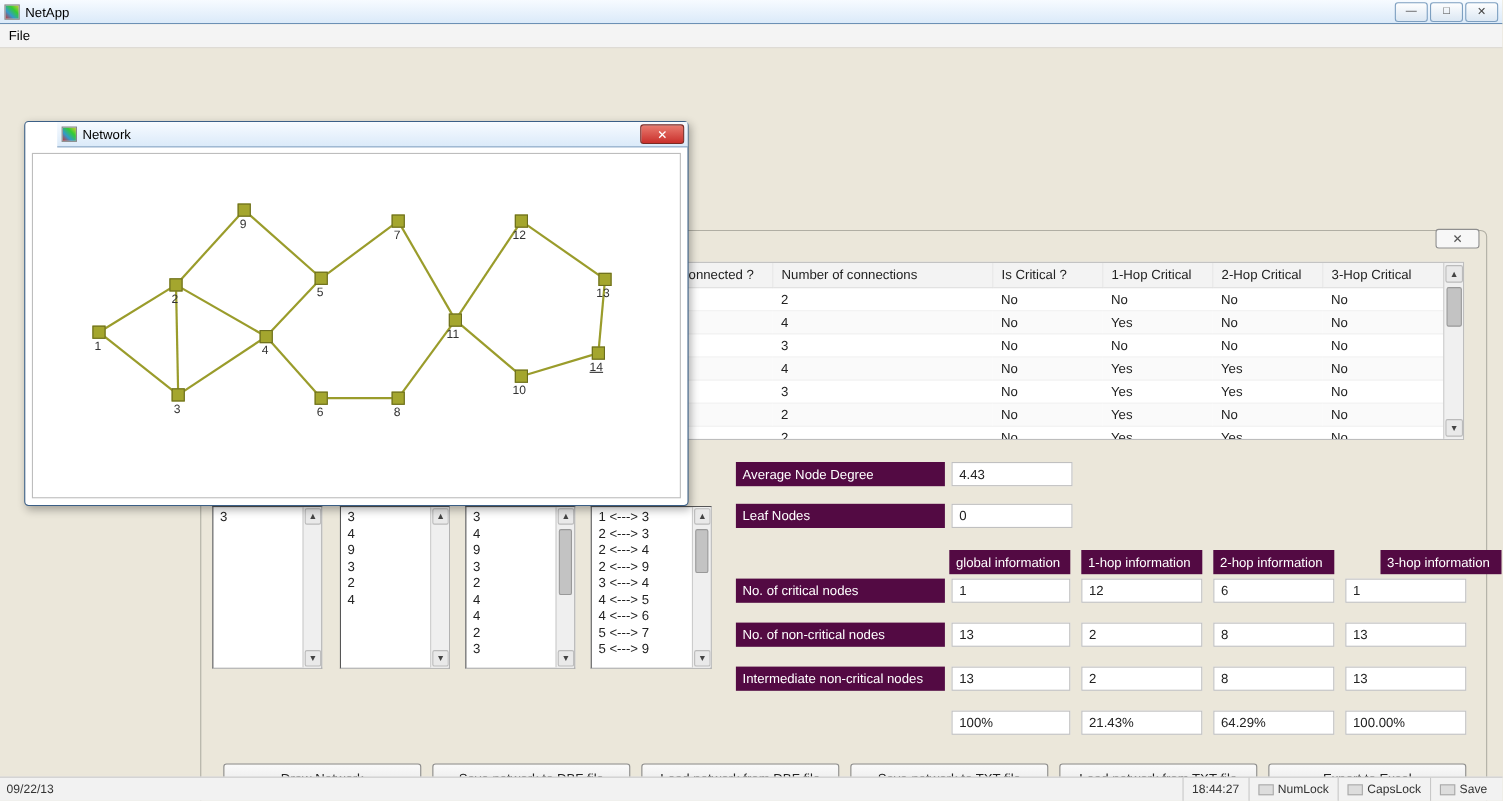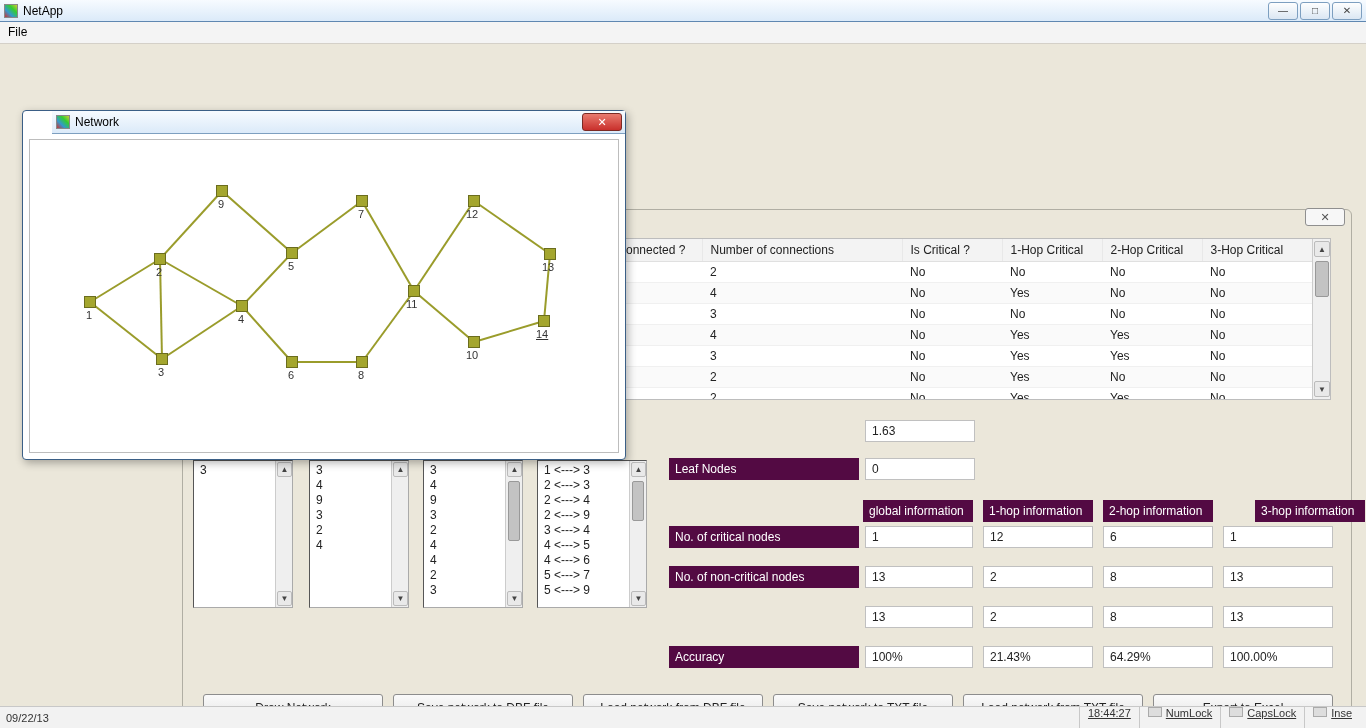--- a/index.html
+++ b/index.html
@@ -143,21 +143,21 @@
   
   .status {
     position:absolute; bottom:0; left:0; right:0; height:22px;
     background:#f2f2f2; border-top:1px solid #c8c8c8;
     display:flex; align-items:center; font-size:11px; color:#333;
     padding:0 6px;
   }
   .status .spacer { flex:1; }
   .status .cell {
     border-left:1px solid #c8c8c8; padding:0 8px; height:100%;
-    display:flex; align-items:flex-start; gap:4px;text-decoration:underline;
+    display:flex; align-items:center; gap:4px;
   }
   .status .indicator { width:14px; height:10px; background:#ddd; border:1px solid #aaa; }
 </style>
 </head>
 <body>
 
 <div class="titlebar">
   <div class="app-icon"></div>
   <span>NetApp</span>
   <div class="win-btns">
@@ -299,21 +299,22 @@
 4 &lt;---&gt; 6
 5 &lt;---&gt; 7
 5 &lt;---&gt; 9</div>
       <div class="vscroll">
           <div class="varrow up">▲</div>
           <div class="vthumb" style="height:40px"></div>
           <div class="varrow down">▼</div>
         </div>
     </div>
 
-    <div class="pvalue" style="left:682px; top:210px; width:110px;">1.63</div>
+    <div class="plabel" style="left:486px; top:210px; width:190px;">Average Node Degree</div>
+    <div class="pvalue" style="left:682px; top:210px; width:110px;">4.43</div>
 
     <div class="plabel" style="left:486px; top:248px; width:190px;">Leaf Nodes</div>
     <div class="pvalue" style="left:682px; top:248px; width:110px;">0</div>
 
     <div class="plabel" style="left:680px; top:290px; width:110px;">global information</div>
     <div class="plabel" style="left:800px; top:290px; width:110px;">1-hop information</div>
     <div class="plabel" style="left:920px; top:290px; width:110px;">2-hop information</div>
     <div class="plabel" style="left:1040px; top:290px; width:110px;margin-left:32px;">3-hop information</div>
 
     <div class="plabel" style="left:486px; top:316px; width:190px;">No. of critical nodes</div>
@@ -321,26 +322,26 @@
     <div class="pvalue" style="left:800px; top:316px; width:110px;">12</div>
     <div class="pvalue" style="left:920px; top:316px; width:110px;">6</div>
     <div class="pvalue" style="left:1040px; top:316px; width:110px;">1</div>
 
     <div class="plabel" style="left:486px; top:356px; width:190px;">No. of non-critical nodes</div>
     <div class="pvalue" style="left:682px; top:356px; width:108px;">13</div>
     <div class="pvalue" style="left:800px; top:356px; width:110px;">2</div>
     <div class="pvalue" style="left:920px; top:356px; width:110px;">8</div>
     <div class="pvalue" style="left:1040px; top:356px; width:110px;">13</div>
 
+    <div class="plabel" style="left:486px; top:396px; width:190px;">Intermediate non-critical nodes</div>
     <div class="pvalue" style="left:682px; top:396px; width:108px;">13</div>
     <div class="pvalue" style="left:800px; top:396px; width:110px;">2</div>
     <div class="pvalue" style="left:920px; top:396px; width:110px;">8</div>
     <div class="pvalue" style="left:1040px; top:396px; width:110px;">13</div>
 
-    <div class="plabel" style="left:486px; top:436px; width:190px;">Accuracy</div>
     <div class="pvalue" style="left:682px; top:436px; width:108px;">100%</div>
     <div class="pvalue" style="left:800px; top:436px; width:110px;">21.43%</div>
     <div class="pvalue" style="left:920px; top:436px; width:110px;">64.29%</div>
     <div class="pvalue" style="left:1040px; top:436px; width:110px;">100.00%</div>
 
     <div class="btn" style="left:20px;  bottom:18px; width:180px;">Draw Network</div>
     <div class="btn" style="left:210px; bottom:18px; width:180px;">Save network to DBF file</div>
     <div class="btn" style="left:400px; bottom:18px; width:180px;">Load network from DBF file</div>
     <div class="btn" style="left:590px; bottom:18px; width:180px;">Save network to TXT file</div>
     <div class="btn" style="left:780px; bottom:18px; width:180px;">Load network from TXT file</div>
@@ -415,15 +416,15 @@
   <div class="cell">
       <span class="indicator"></span>
       <span>NumLock</span>
     </div>
   <div class="cell">
       <span class="indicator"></span>
       <span>CapsLock</span>
     </div>
   <div class="cell">
       <span class="indicator"></span>
-      <span>Inse</span>
+      <span>Save</span>
     </div>
 </div>
 
 </body></html>

